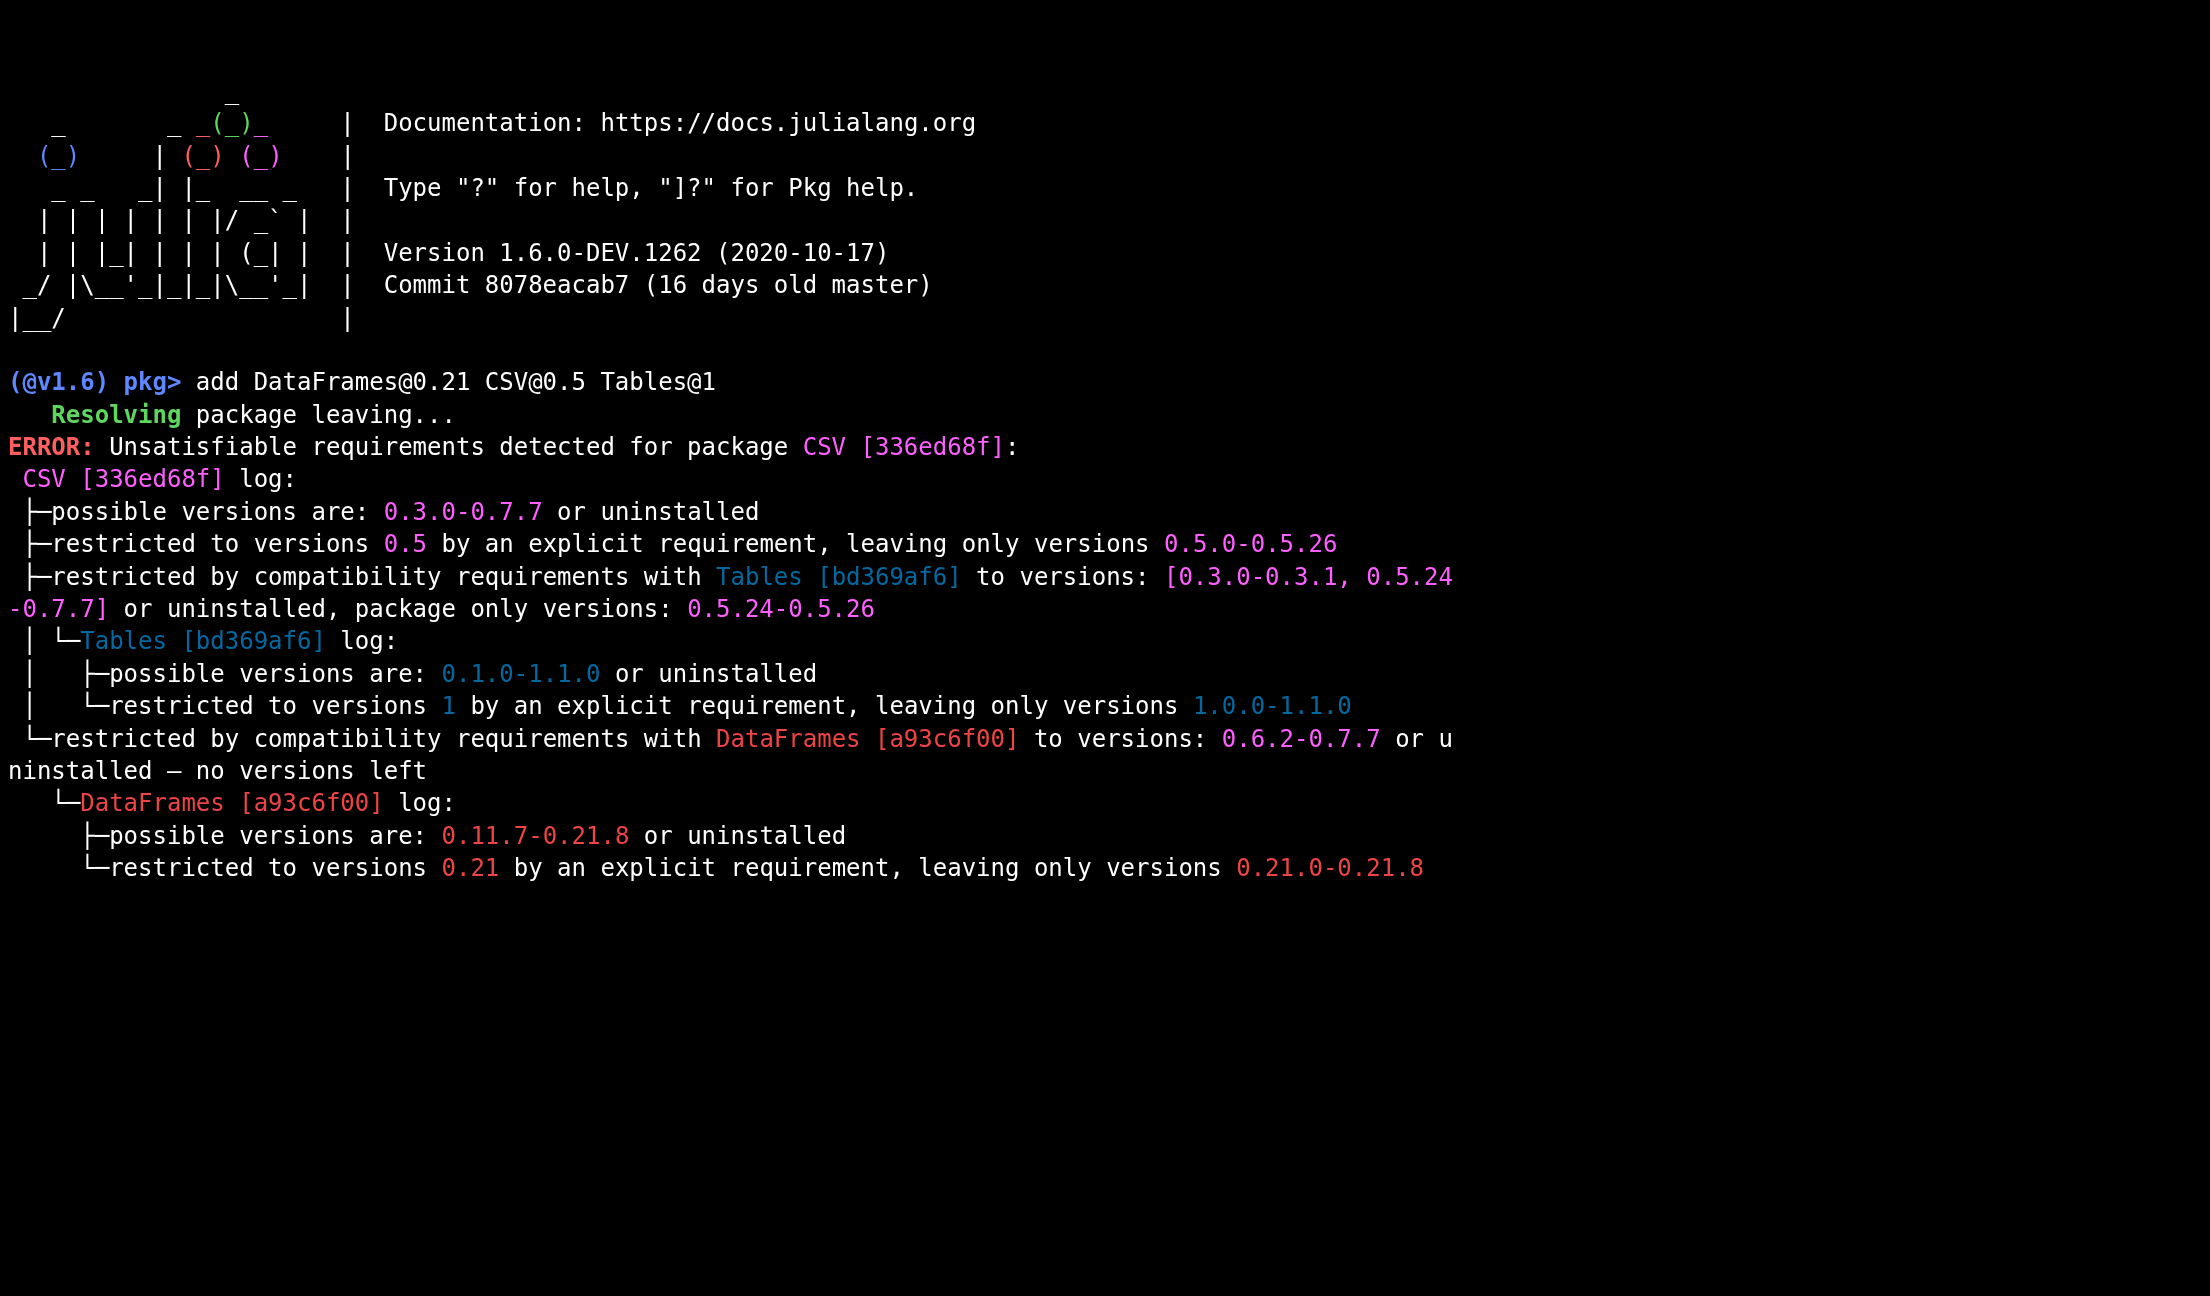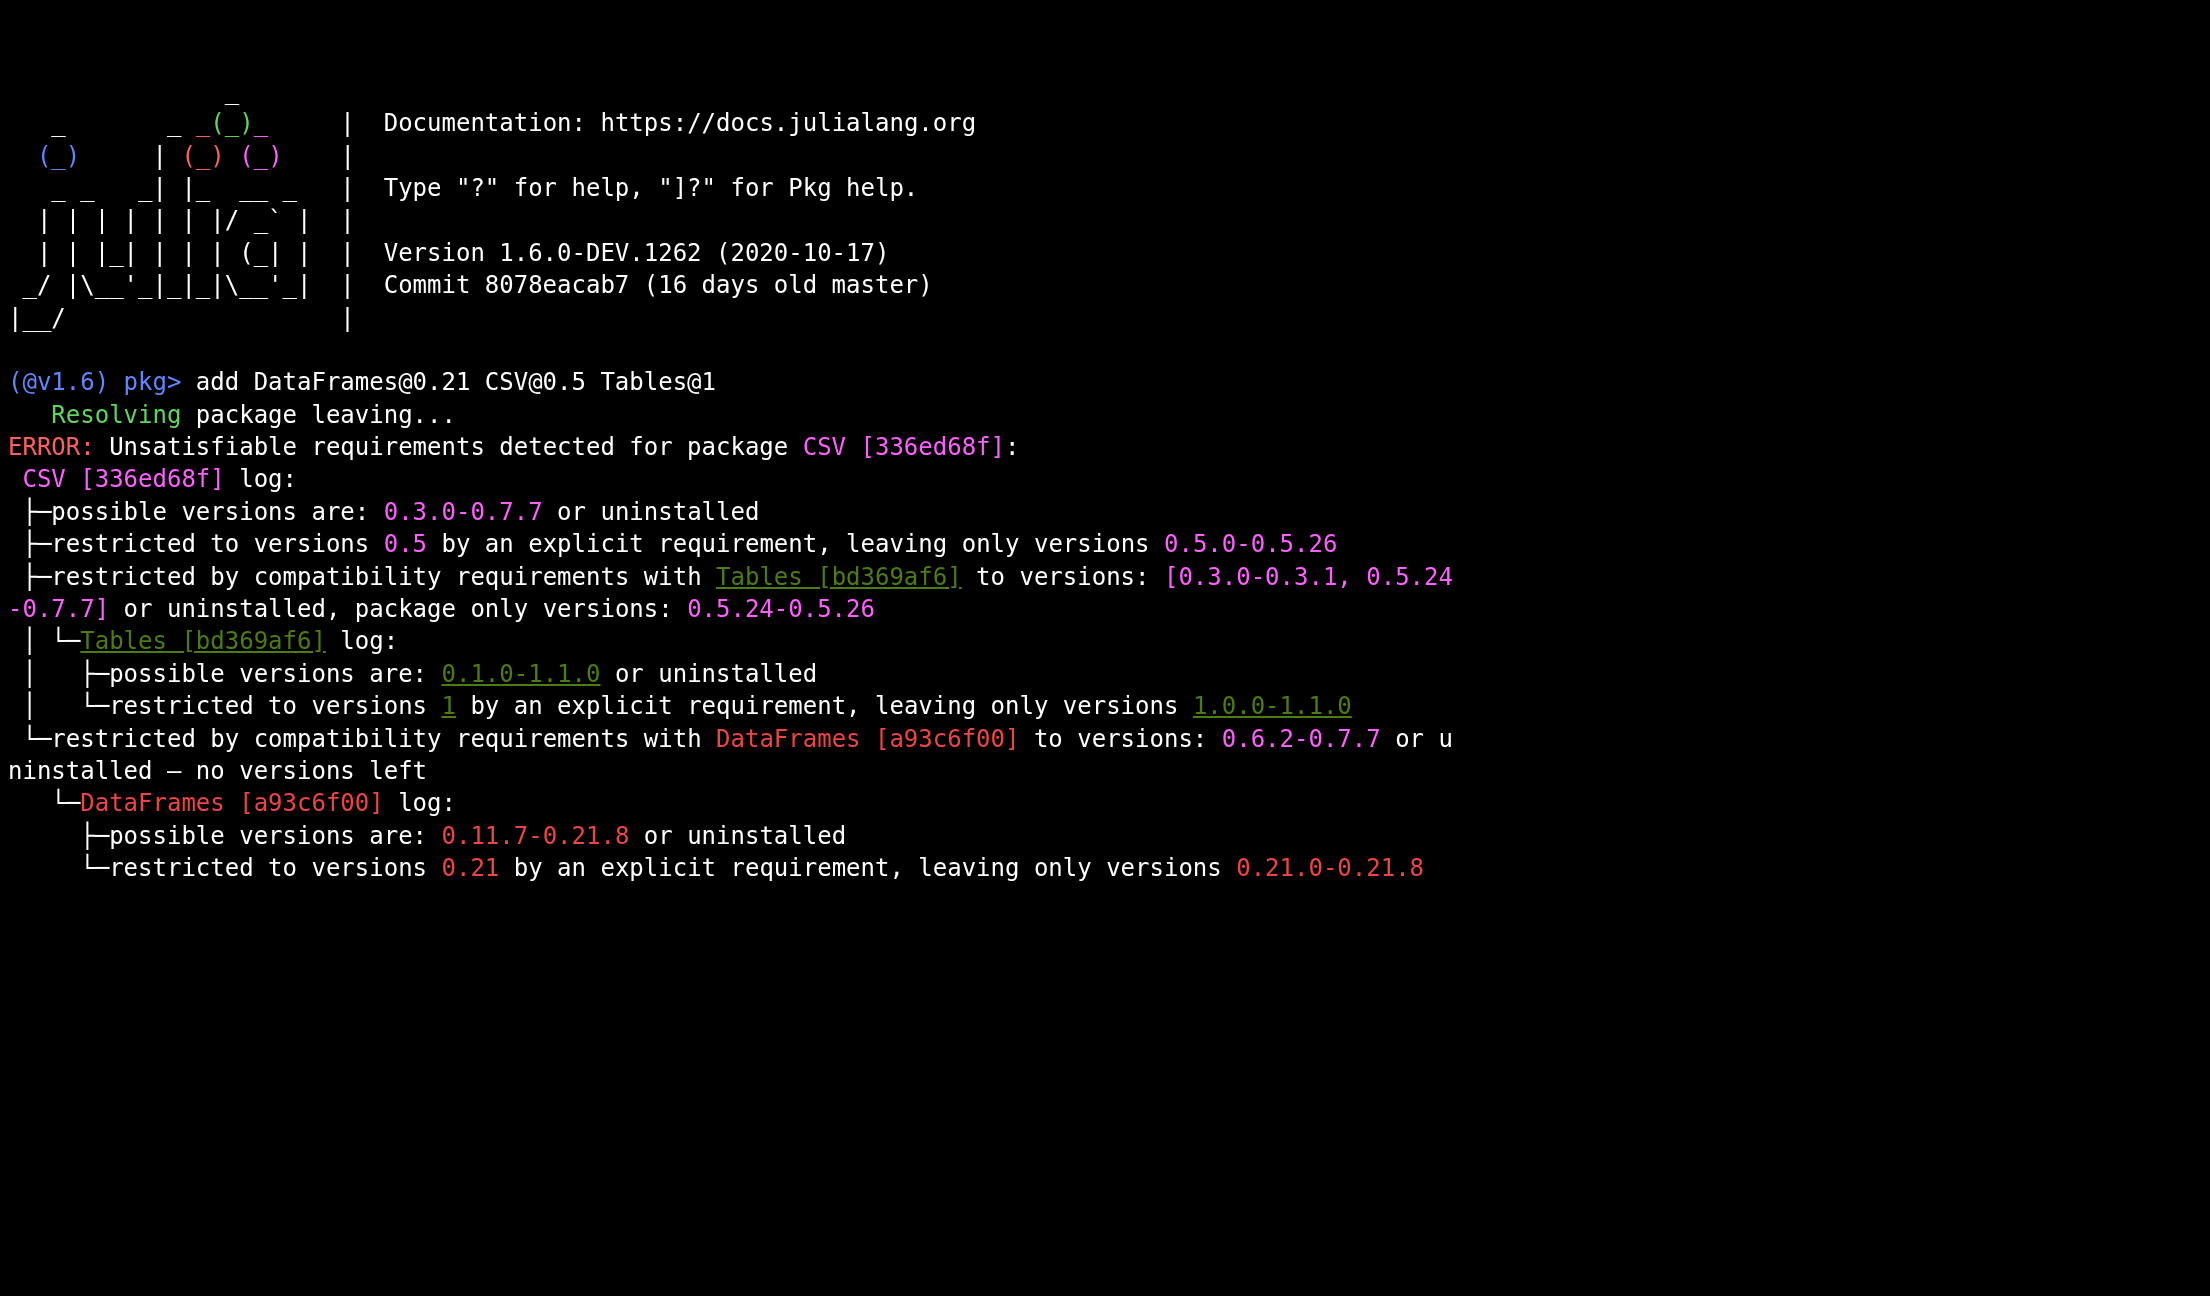--- a/index.html
+++ b/index.html
@@ -10,23 +10,23 @@
       line-height: 1.35;
       margin: 0;
       padding: 10px 8px;
       white-space: pre;
       overflow: hidden;
     }
     .green { color: #5fd75f; }
     .red { color: #ff5f5f; }
     .magenta { color: #ff5fff; }
     .blue { color: #5f87ff; }
-    .lightgreen { color: #4d7c0f; text-decoration: underline; }
+    .lightgreen { color: #0369a1; }
     .lightblue { color: #ef4444; }
-    .bold { font-weight: normal; }
+    .bold { font-weight: bold; }
   </style>
 </head>
 <body>
 
 <div><span>               _</span>
 <span>   _       _ </span><span class="red">_</span><span class="green">(_)</span><span class="magenta">_</span><span>     |  Documentation: https://docs.julialang.org</span>
 <span>  </span><span class="blue">(_)</span><span>     | </span><span class="red">(_)</span><span> </span><span class="magenta">(_)</span><span>    |</span>
 <span>   _ _   _| |_  __ _   |  Type "?" for help, "]?" for Pkg help.</span>
 <span>  | | | | | | |/ _` |  |</span>
 <span>  | | |_| | | | (_| |  |  Version 1.6.0-DEV.1262 (2020-10-17)</span>

